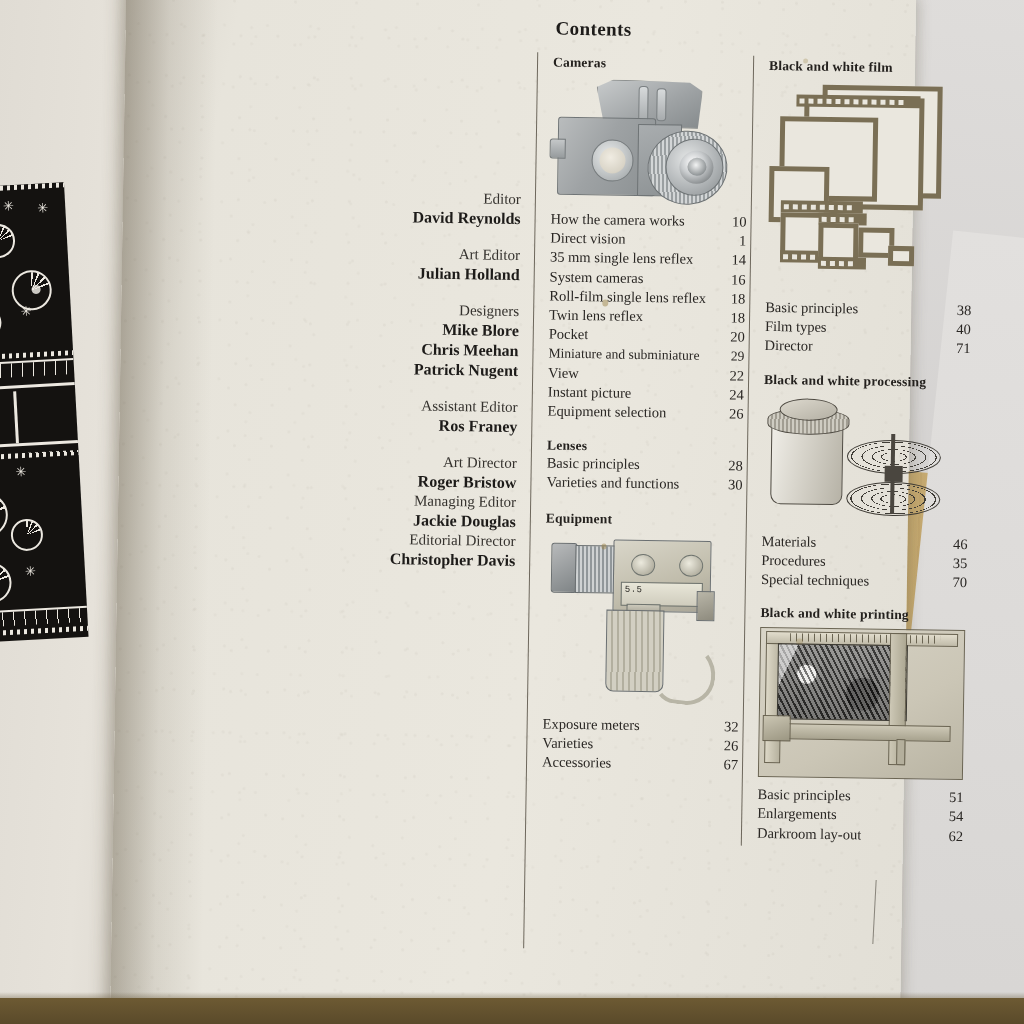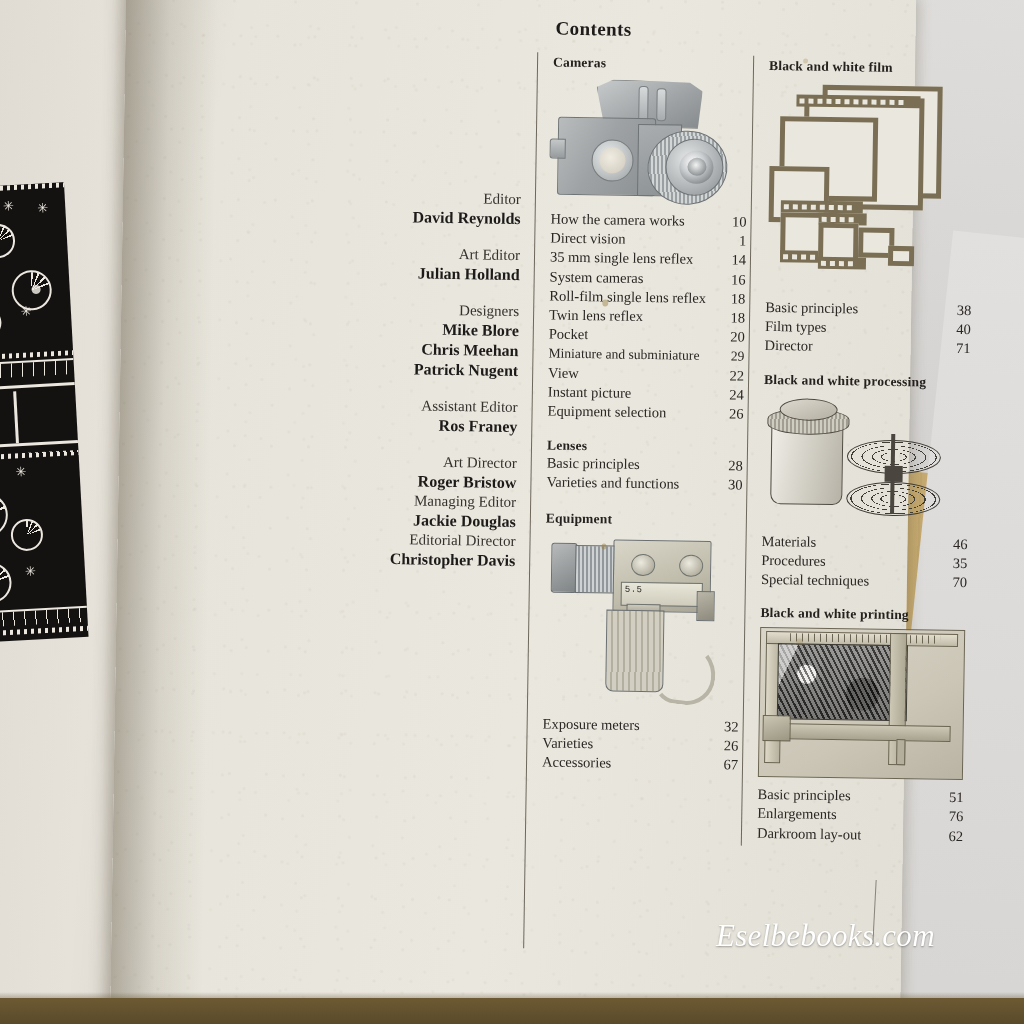--- a/index.html
+++ b/index.html
@@ -740,34 +740,33 @@
           </div>
         </div>
 
         <div style="margin-top:8px;">
           <div class="toc-line">
               <span class="t">Basic principles</span>
               <span class="p">51</span>
             </div>
           <div class="toc-line">
               <span class="t">Enlargements</span>
-              <span class="p">76</span>
+              <span class="p">54</span>
             </div>
           <div class="toc-line">
               <span class="t">Darkroom lay-out</span>
               <span class="p">62</span>
             </div>
         </div>
       </div>
 
       <div class="speck" style="left:481px;top:308px;width:6px;height:7px;"></div>
       <div class="speck" style="left:484px;top:552px;width:5px;height:6px;"></div>
       <div class="speck" style="left:678px;top:64px;width:5px;height:5px;opacity:.6;"></div>
       <div class="speck" style="left:680px;top:644px;width:7px;height:6px;opacity:.5;"></div>
     </div>
   </div>
 
   <div id="pencilline"></div>
-  <div id="watermark">Eselbebooks.com</div>
 
   <div id="deskshadow2"></div>
   <div id="deskshadow"></div>
 </div>
 
 </body></html>

